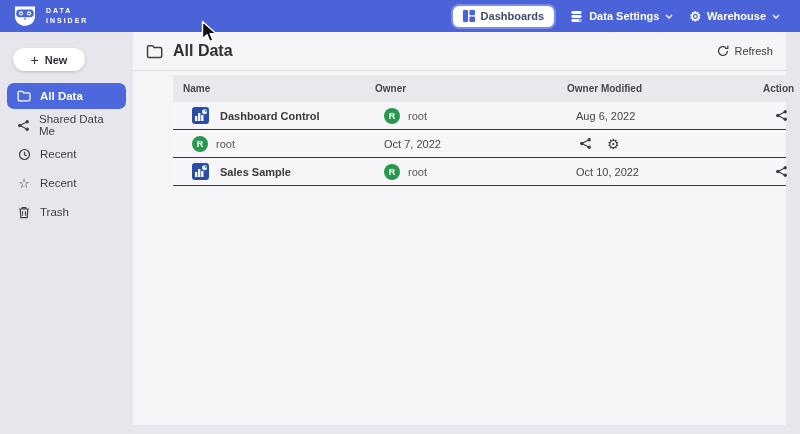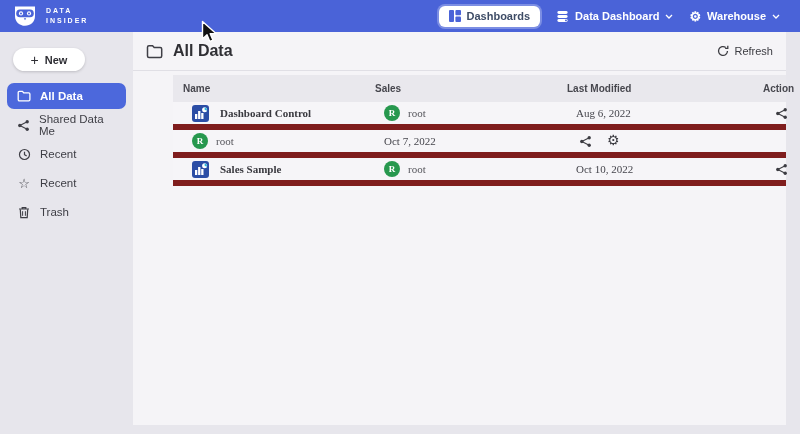--- a/index.html
+++ b/index.html
@@ -85,23 +85,22 @@
     height: 27px; background: #e9e8ed;
     display: grid; grid-template-columns: 192px 192px 196px 1fr;
     align-items: center; padding-left: 10px;
     font-size: 10px; font-weight: bold; color: #47474e;
   }
   .trow {
     height: 28px;
     display: grid; grid-template-columns: 192px 192px 196px 1fr;
     align-items: center; padding-left: 19px;
     background: #f6f5f8;
-    border-bottom: 6px solid #7f1d1d;
+    border-bottom: 1px solid #7f1d1d;
     cursor: pointer;
-    font-family: Liberation Serif, serif;
   }
   .cell-name { display: flex; align-items: center; gap: 11px; font-size: 11px; font-weight: bold; color: #39393f; }
   .cell-owner { display: flex; align-items: center; gap: 8px; font-size: 11px; color: #55555b; }
   .avatar {
     width: 16px; height: 16px; border-radius: 50%;
     background: #27984e; color: #fff;
     font-size: 9px; font-weight: bold;
     display: flex; align-items: center; justify-content: center;
   }
   .cell-date { font-size: 11px; color: #45454c; }
@@ -148,21 +147,21 @@
 
     <div class="nav-link">
       <span style="display:flex;">
         <svg width="13" height="13" viewBox="0 0 14 14">
           <rect x="1.5" y="1.2" width="11" height="3.2" rx="1.6" fill="#ffffff"></rect>
           <rect x="1.5" y="5.4" width="11" height="3.2" rx="1.6" fill="#ffffff"></rect>
           <rect x="1.5" y="9.6" width="11" height="3.2" rx="1.6" fill="#ffffff"></rect>
           <circle cx="10.7" cy="11.2" r="1" fill="#4a63d8"></circle>
         </svg>
       </span>
-      <span>Data Dashboard</span>
+      <span>Data Settings</span>
       <span style="display:flex;">
         <svg width="8" height="5" viewBox="0 0 8 5">
             <path d="M1 1 l3 3 3-3" stroke="#fff" stroke-width="1.3" fill="none"></path>
           </svg>
       </span>
     </div>
 
     <div class="nav-link">
       <span class="gear-glyph">⚙</span>
       <span>Warehouse</span>
@@ -248,22 +247,22 @@
           <path d="M12.6 0.8 v3.1 h-3.1" fill="none" stroke="#3c3c42" stroke-width="1.5"></path>
         </svg>
       </span>
       <span>Refresh</span>
     </button>
   </div>
 
   <div class="table-wrap">
     <div class="thead">
       <div>Name</div>
-      <div>Sales</div>
-      <div>Last Modified</div>
+      <div>Owner</div>
+      <div>Owner Modified</div>
       <div>Action</div>
     </div>
 
     <div class="trow">
       <div class="cell-name">
         <span style="display:flex;">
           <svg width="17" height="17" viewBox="0 0 17 17">
             <rect width="17" height="17" rx="3" fill="#2b4da5"></rect>
             <rect x="3" y="9" width="2.3" height="5" fill="#fff"></rect>
             <rect x="6.1" y="6" width="2.3" height="8" fill="#fff"></rect>

